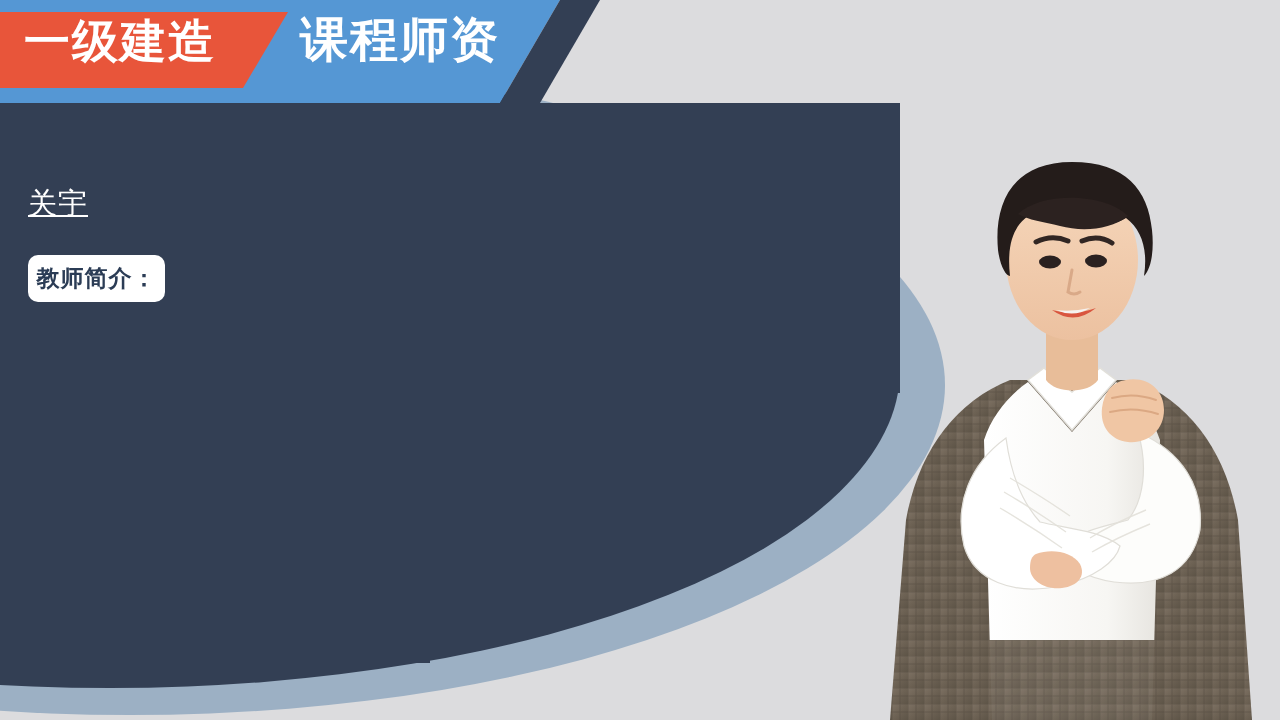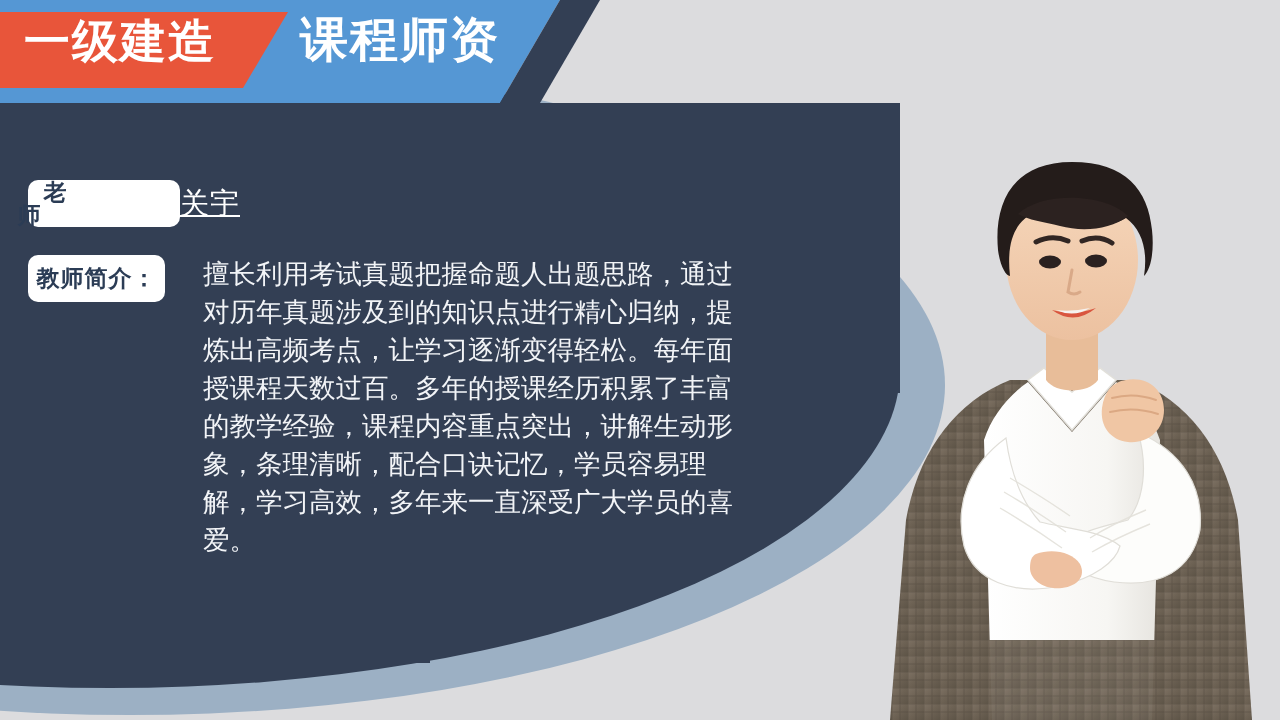--- a/index.html
+++ b/index.html
@@ -158,27 +158,25 @@
 
     <polygon points="560,0 600,0 540,103 500,103" fill="#333f54"></polygon>
   </svg>
 
   <div class="banner-title primary">一级建造</div>
   <div class="banner-title secondary">课程师资</div>
 
   <div class="content">
 
     <div class="row name-row">
-      <div class="tag tag-teacher">老　　师</div>
       <div class="value-name">关宇</div>
     </div>
 
     <div class="row bio-row">
       <div class="tag tag-bio">教师简介：</div>
-      <div class="value-bio">擅长利用考试真题把握命题人出题思路，通过对历年真题涉及到的知识点进行精心归纳，提炼出高频考点，让学习逐渐变得轻松。每年面授课程天数过百。多年的授课经历积累了丰富的教学经验，课程内容重点突出，讲解生动形象，条理清晰，配合口诀记忆，学员容易理解，学习高效，多年来一直深受广大学员的喜爱。</div>
     </div>
 
   </div>
 
   <svg class="portrait" viewBox="0 0 420 640" preserveAspectRatio="xMidYMax meet">
     <defs>
       <linearGradient id="vestGrad" x1="0" y1="0" x2="1" y2="1">
         <stop offset="0%" stop-color="#7d7163"></stop>
         <stop offset="55%" stop-color="#6b6052"></stop>
         <stop offset="100%" stop-color="#5d5447"></stop>

